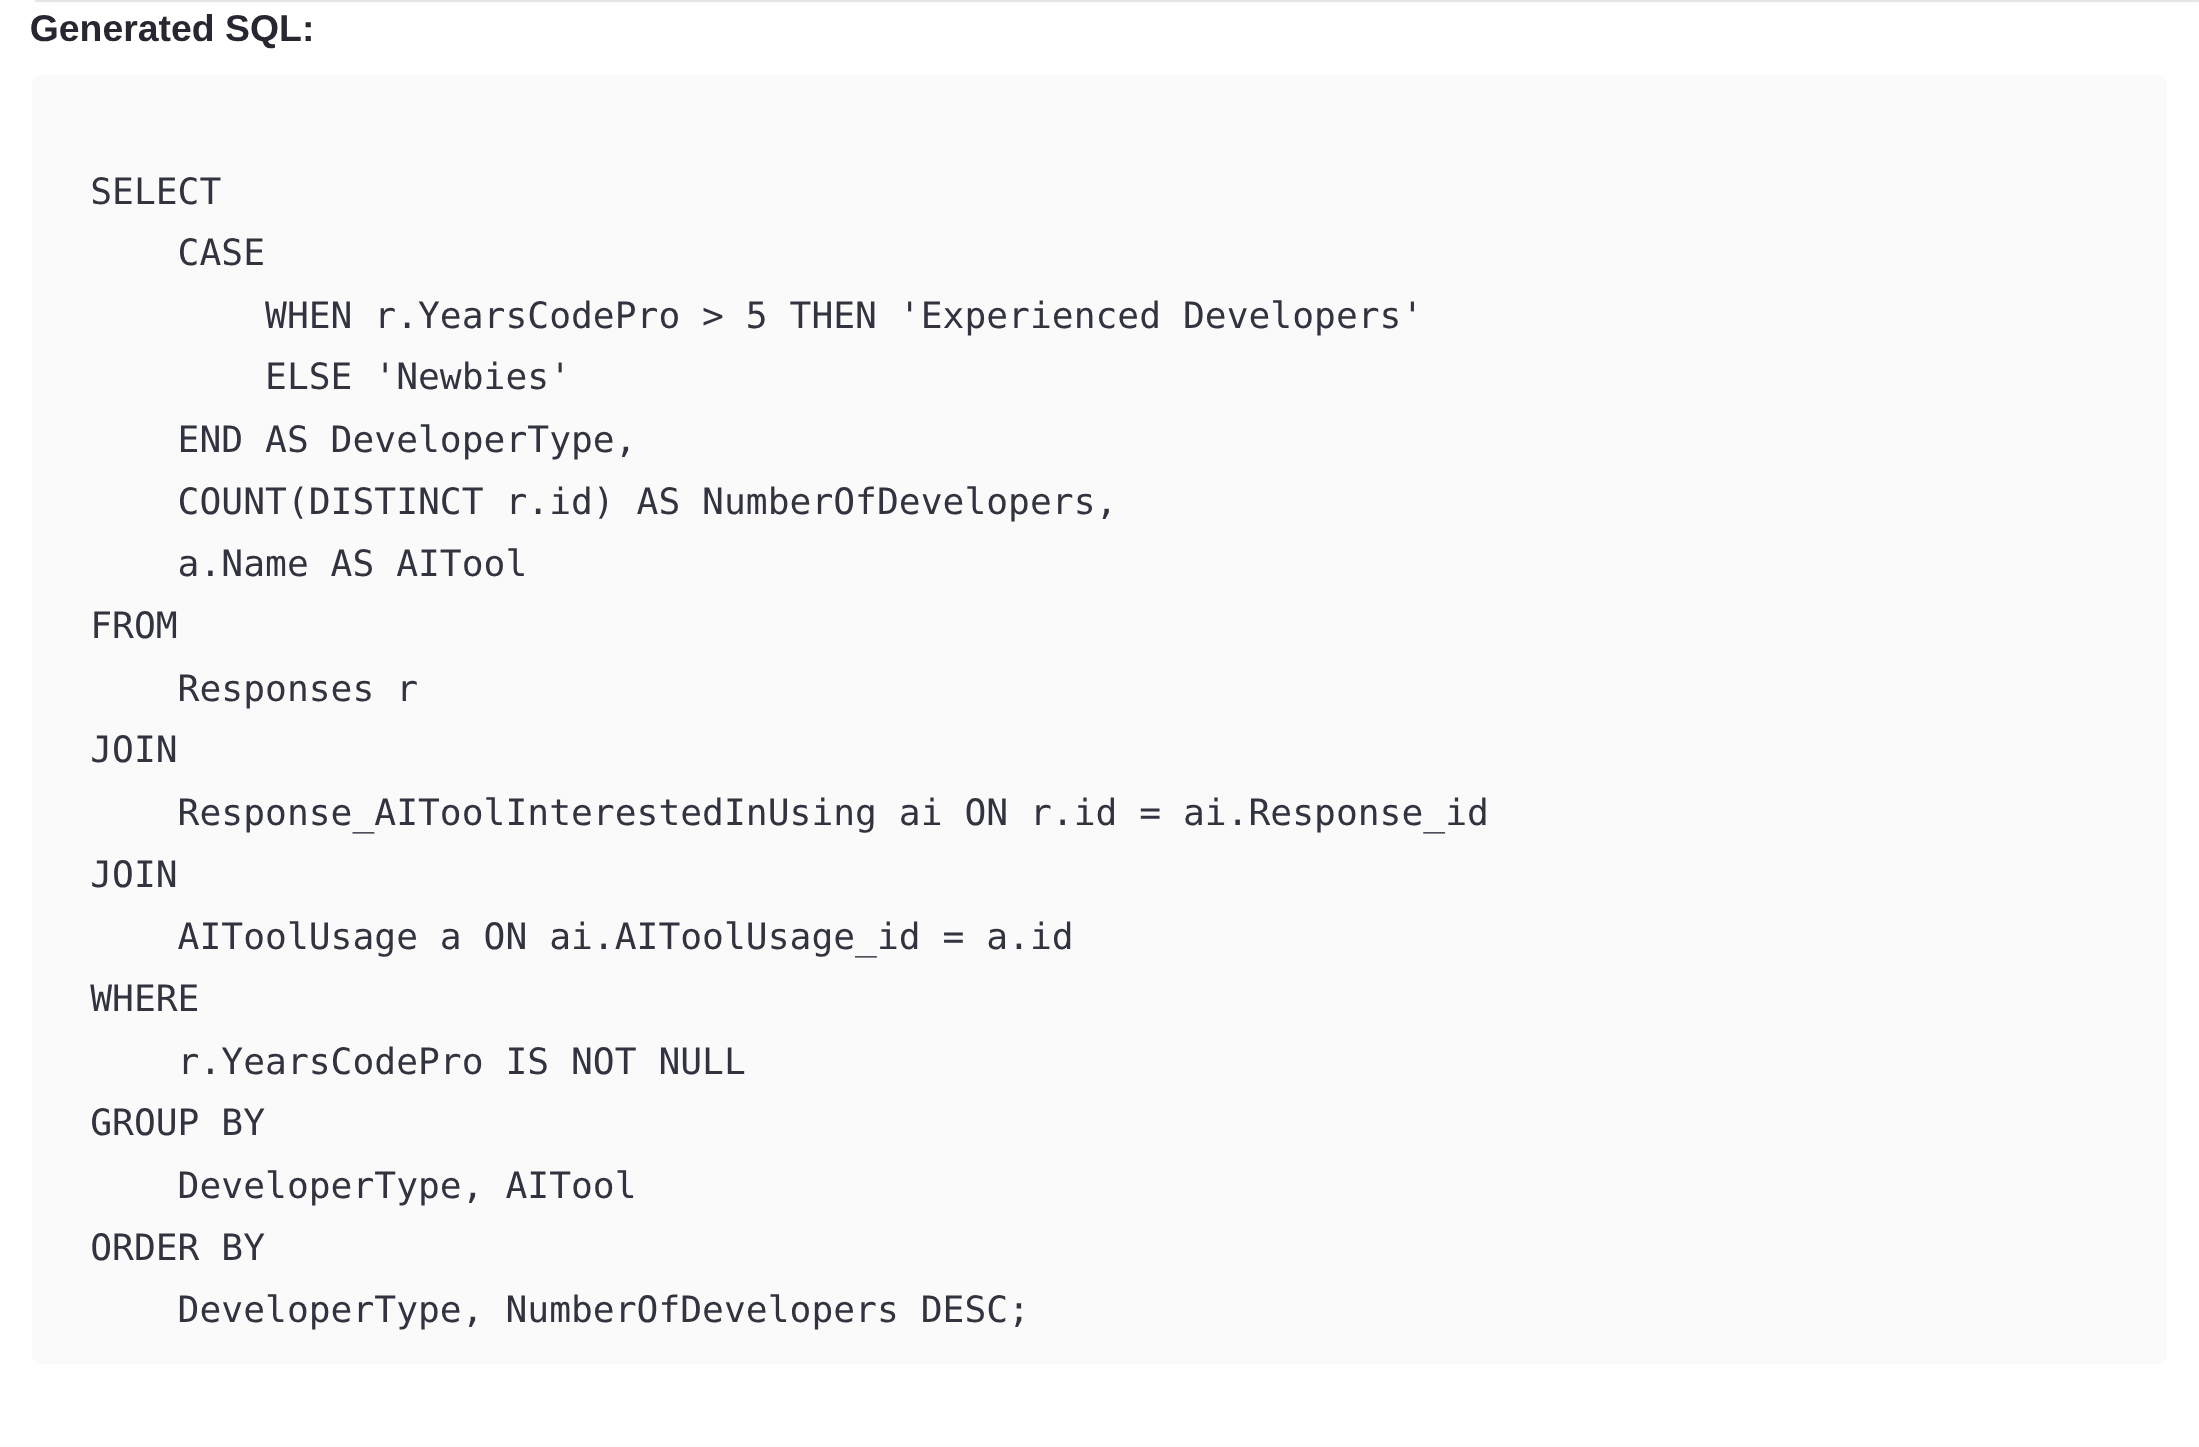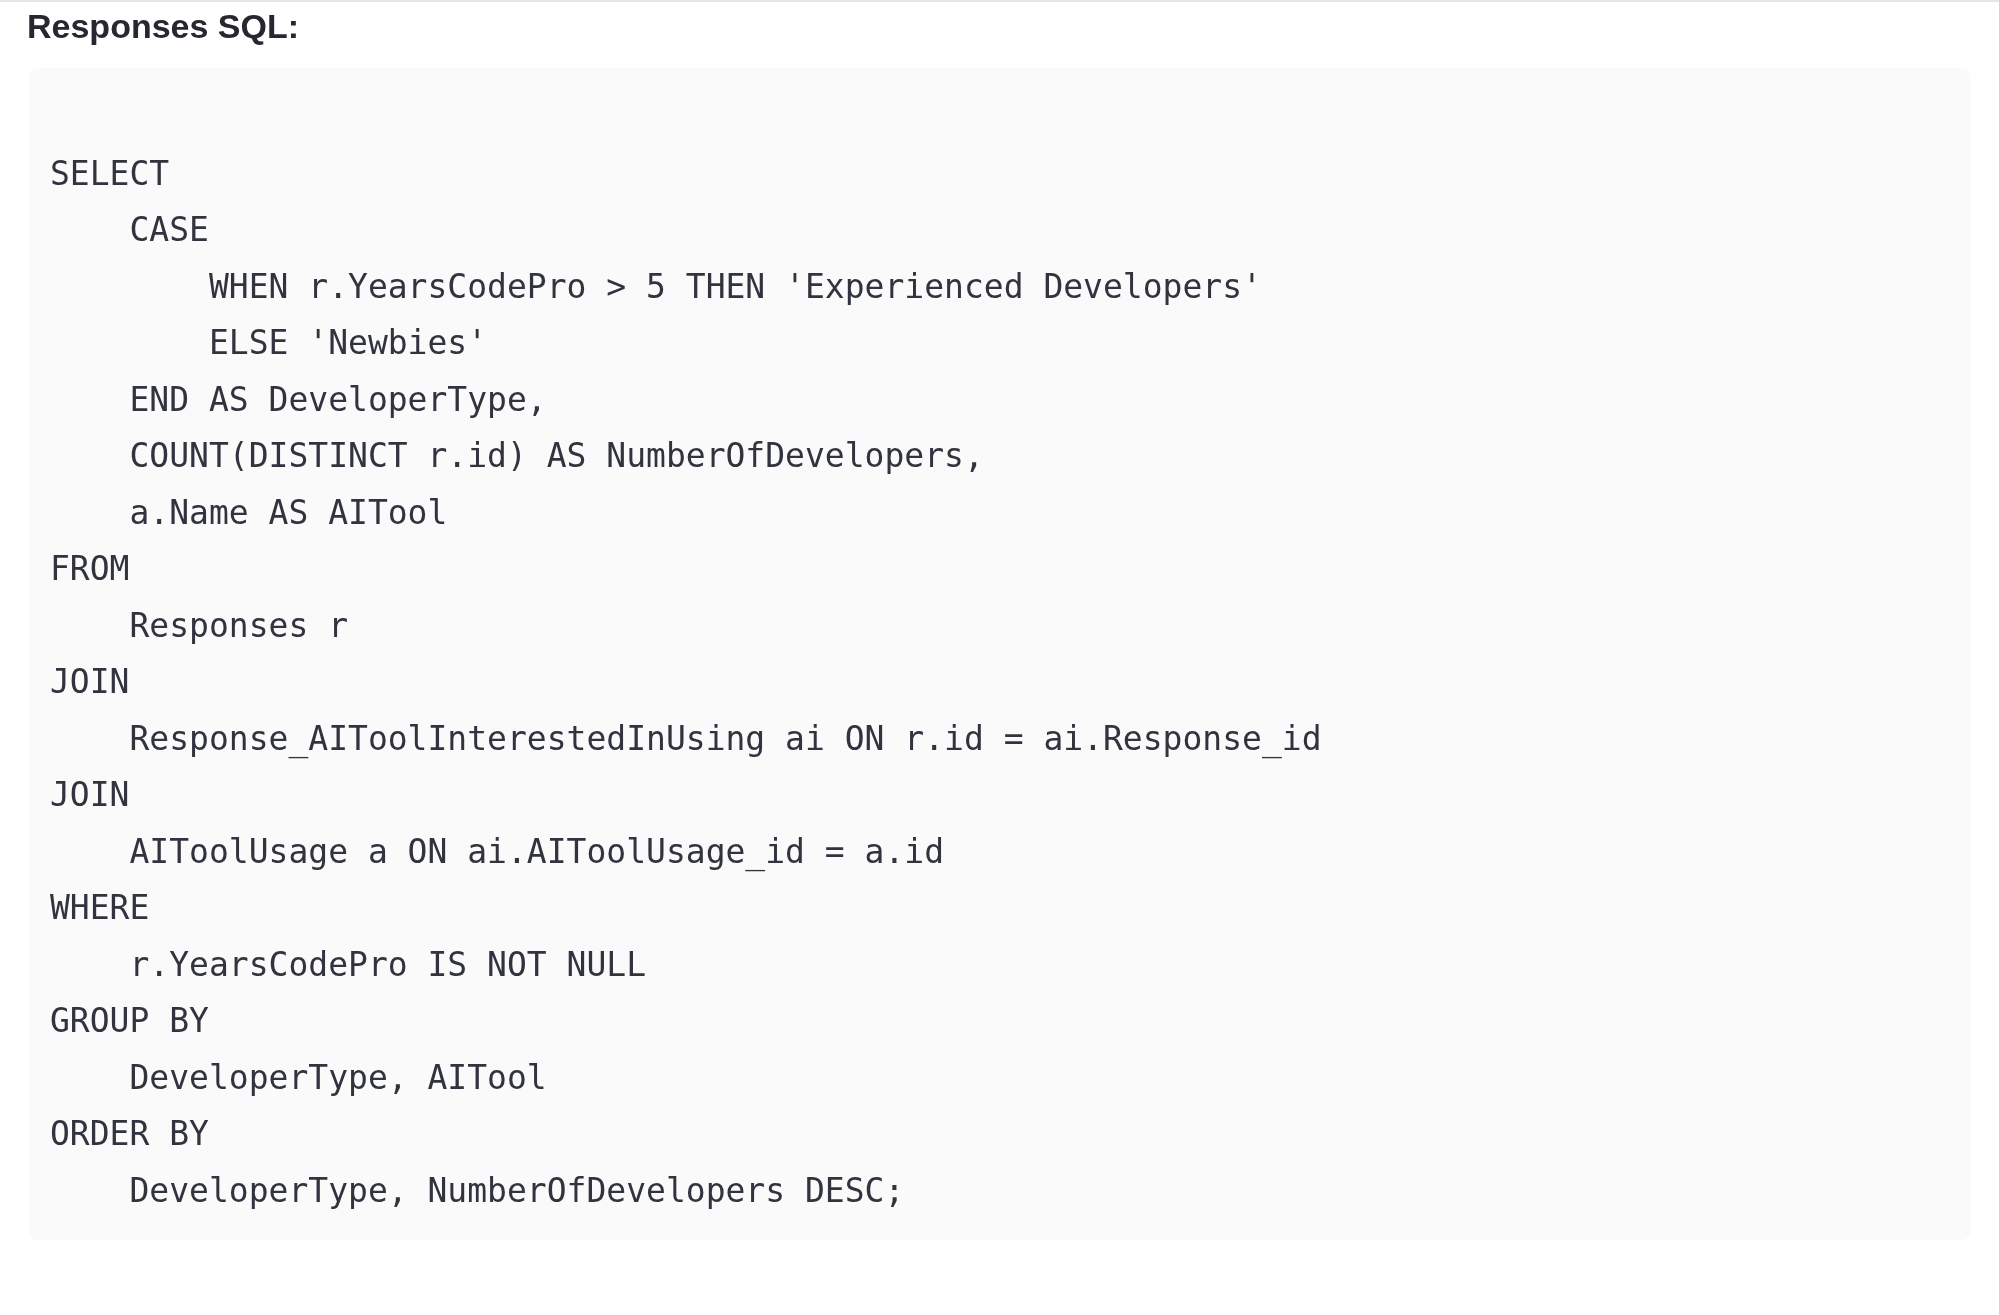--- a/index.html
+++ b/index.html
@@ -2,21 +2,21 @@
 <html style="--page-background: #ffffff; --heading-text: #262730; --code-text: #31333f; --code-background: #fafafa; --top-divider: #e6e6e6;"><head>
 <meta charset="utf-8">
 <style>
   :root{
     --page-background:#ffffff;
     --heading-text:#262730;
     --code-text:#31333f;
     --code-background:#fafafa;
     --top-divider:#e6e6e6;
   }
-  *{box-sizing:border-box;}
+  *{box-sizing:border-box;margin-left:32px;}
   html,body{margin:0;padding:0;}
   body{
     width:1999px;
     height:1315px;
     background:var(--page-background);
     font-family:"Liberation Sans","DejaVu Sans",sans-serif;
     overflow:hidden;
   }
   .top-divider{
     height:2px;
@@ -48,21 +48,21 @@
     color:var(--code-text);
     white-space:pre;
     display:block;
   }
 </style>
 </head>
 <body>
 
 <div class="top-divider"></div>
 
-<h3 class="page-title">Responses SQL:</h3>
+<h3 class="page-title">Generated SQL:</h3>
 
 <div class="code-card">
   <pre><code>
 SELECT
     CASE
         WHEN r.YearsCodePro &gt; 5 THEN 'Experienced Developers'
         ELSE 'Newbies'
     END AS DeveloperType,
     COUNT(DISTINCT r.id) AS NumberOfDevelopers,
     a.Name AS AITool

